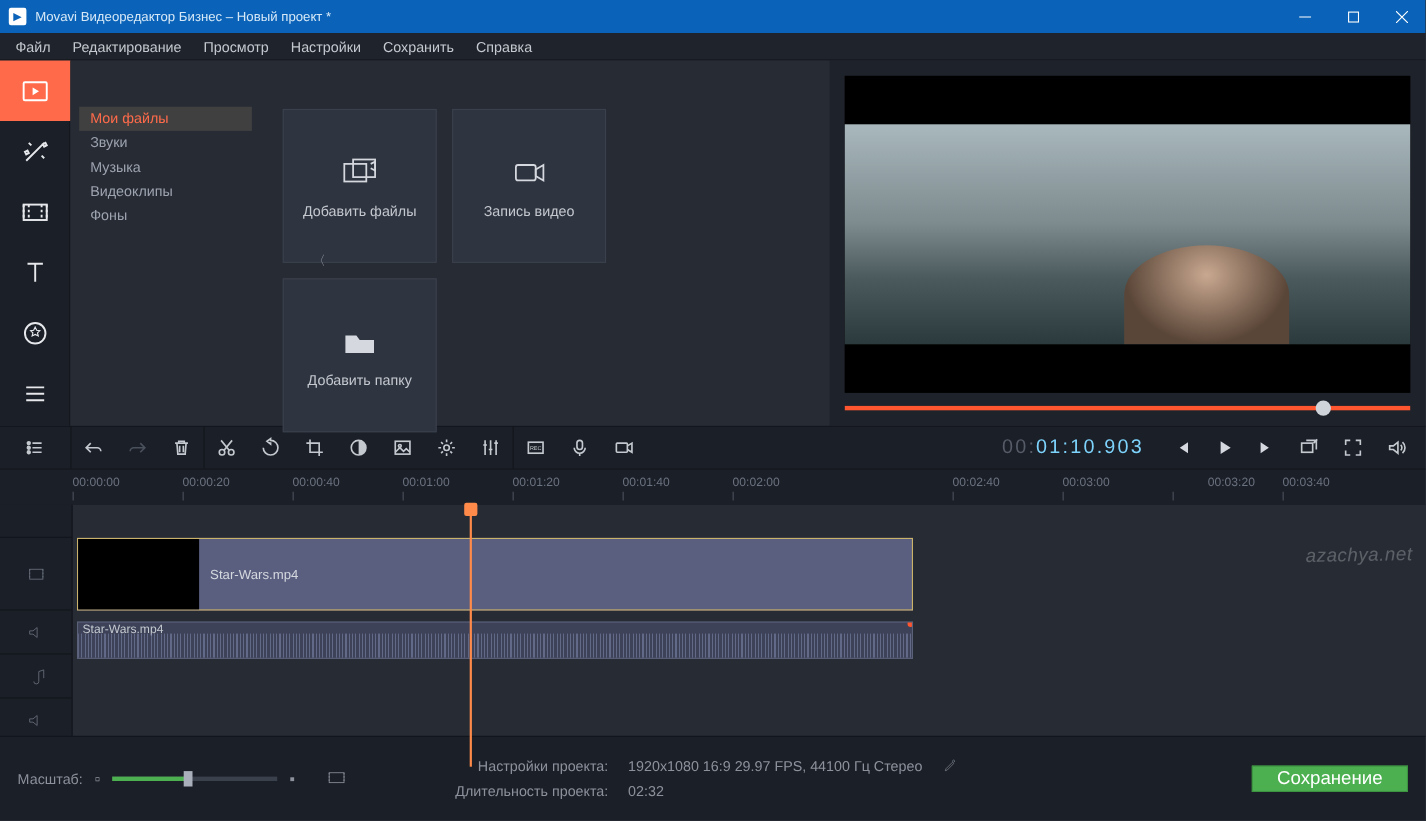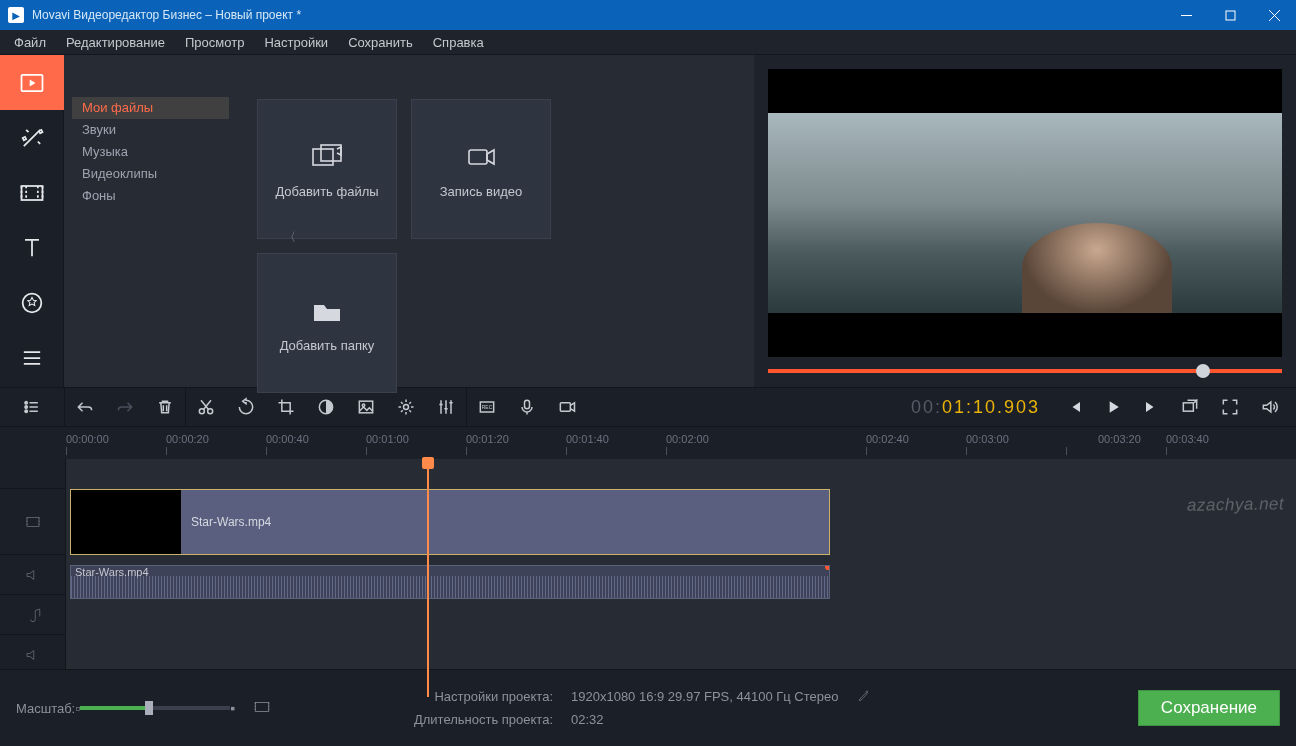--- a/index.html
+++ b/index.html
@@ -49,21 +49,21 @@
 
 
 .toolbar-row { height: 40px; background: #1b1f27; display: flex; align-items: center; border-top: 1px solid #12151b; border-bottom: 1px solid #12151b; }
 .toolbar-row .group { display: flex; align-items: center; height: 100%; }
 .toolbar-row .sep { width: 1px; height: 100%; background: #12151b; }
 .toolbar-row .btn { width: 40px; height: 40px; display: flex; align-items: center; justify-content: center; cursor: pointer; }
 .toolbar-row .btn svg { width: 20px; height: 20px; stroke: #c4c8cf; fill: none; stroke-width: 1.8; }
 .toolbar-row .btn.dim svg { stroke: #4a505c; }
 .toolbar-row .spacer { flex: 1; }
 .timecode { font-family: "Courier New", monospace; font-size: 18px; letter-spacing: 2px; padding: 0 16px; color: #555b67; }
-.timecode .hl { color: #eab308; }
+.timecode .hl { color: #7dd3fc; }
 .play-ctrl { display: flex; gap: 0; }
 .play-ctrl .btn { width: 38px; }
 .play-ctrl svg { fill: #d5d8de !important; stroke: none !important; }
 .right-ctrl { margin-left: auto; padding-right: 6px; }
 
 
 .timeline { height: 32px; background: #1b1f27; display: flex; align-items: center; font-size: 11px; color: #6b7280; position: relative; padding-left: 66px; }
 .timeline .tick { position: absolute; top: 6px; }
 .timeline .tick::before { content: ""; position: absolute; left: 0; top: 14px; width: 1px; height: 8px; background: #4a505c; }
 .playhead-line { position: absolute; left: 427px; top: 0; width: 2px; height: 238px; background: #ff8a4a; z-index: 5; }
@@ -79,29 +79,29 @@
 .track-lane { position: absolute; left: 70px; right: 8px; }
 .video-clip { top: 30px; height: 66px; background: #5a5f80; border: 1px solid #cbb26a; display: flex; align-items: center; font-size: 12px; color: #d5d8de; width: 760px; }
 .video-clip .thumb { width: 110px; height: 100%; background: #000; }
 .video-clip .lbl { padding-left: 10px; }
 .audio-clip { top: 106px; height: 34px; width: 760px; background: #3d4258; border: 1px solid #5a6178; font-size: 11px; color: #c4c8cf; padding: 0 4px; overflow: hidden; position: absolute; left: 70px; }
 .audio-clip .wave { position: absolute; left: 0; right: 0; bottom: 0; height: 22px; background: repeating-linear-gradient(90deg,#7a84a8 0,#7a84a8 1px,transparent 1px,transparent 3px); opacity: .6; }
 .audio-clip .end { position: absolute; right: -2px; top: -2px; width: 6px; height: 6px; background: #ff5630; border-radius: 50%; }
 
 
 .footer { position: absolute; bottom: 0; left: 0; right: 0; height: 77px; background: #1b1f27; border-top: 1px solid #12151b; display: flex; align-items: center; padding: 0 16px; font-size: 13px; color: #8c919c; }
-.footer .zoom { display: flex; align-items: center; gap: 0; }
+.footer .zoom { display: flex; align-items: center; gap: 11px; }
 .footer .zoom .slider { width: 150px; height: 4px; background: #3a404c; position: relative; }
 .footer .zoom .slider .fill { position: absolute; left: 0; top: 0; height: 100%; width: 45%; background: #4caf50; }
 .footer .zoom .slider .knob { position: absolute; left: 43%; top: -5px; width: 8px; height: 14px; background: #aab0bb; }
 .footer .center { position: absolute; left: 50%; transform: translateX(-50%); display: flex; flex-direction: column; gap: 6px; width: 520px; }
 .footer .center .row { display: flex; gap: 18px; }
 .footer .center .lbl { width: 165px; text-align: right; }
 .footer .center svg { width: 14px; height: 14px; stroke: #8c919c; fill: none; }
-.save-btn { margin-left: auto; height: 36px; padding: 0 22px; background: #4caf50; color: #fff; font-size: 17px; display: flex; align-items: center; border: 1px solid #3d9440; cursor: pointer; }
+.save-btn { margin-left: auto; height: 24px; padding: 0 22px; background: #4caf50; color: #fff; font-size: 17px; display: flex; align-items: center; border: 1px solid #3d9440; cursor: pointer; }
 
 .watermark { position: absolute; right: 12px; top: 495px; font-size: 17px; color: rgba(255,255,255,.25); font-style: italic; z-index: 20; transform: rotate(-1deg); letter-spacing: .5px; }
 </style>
 </head>
 <body>
 
 <div class="title-bar">
   <div class="logo">▶</div>
   <span>Movavi Видеоредактор Бизнес – Новый проект *</span>
   <div class="spacer"></div>

